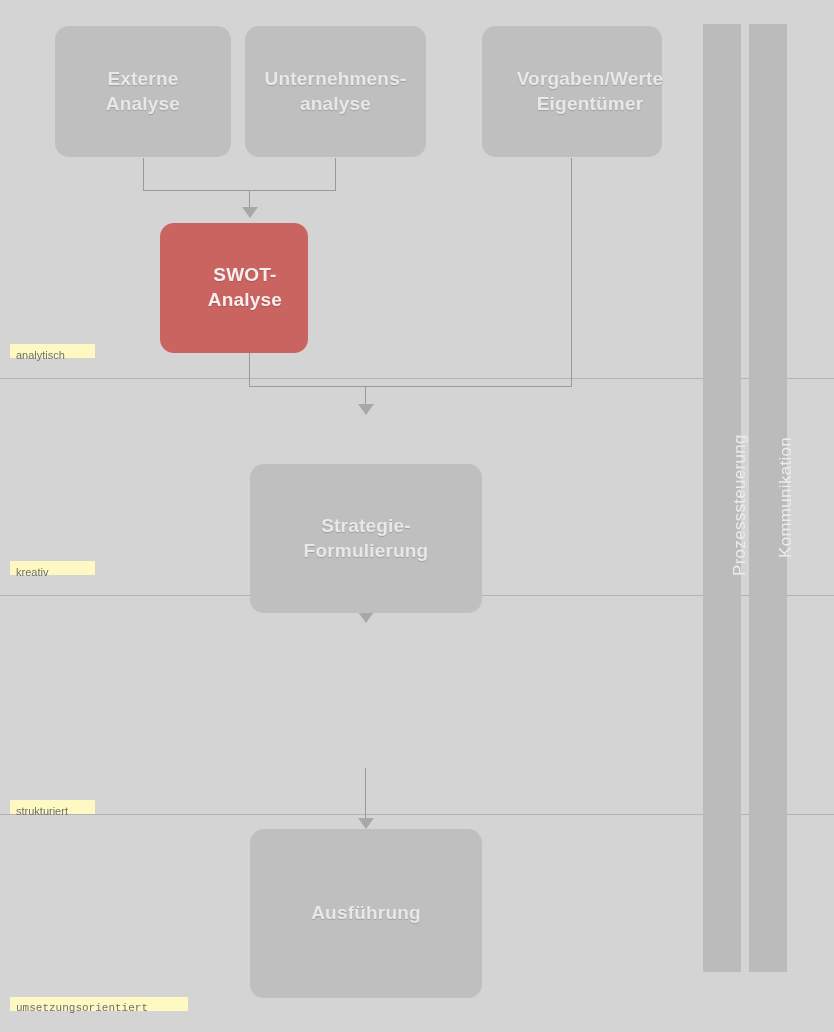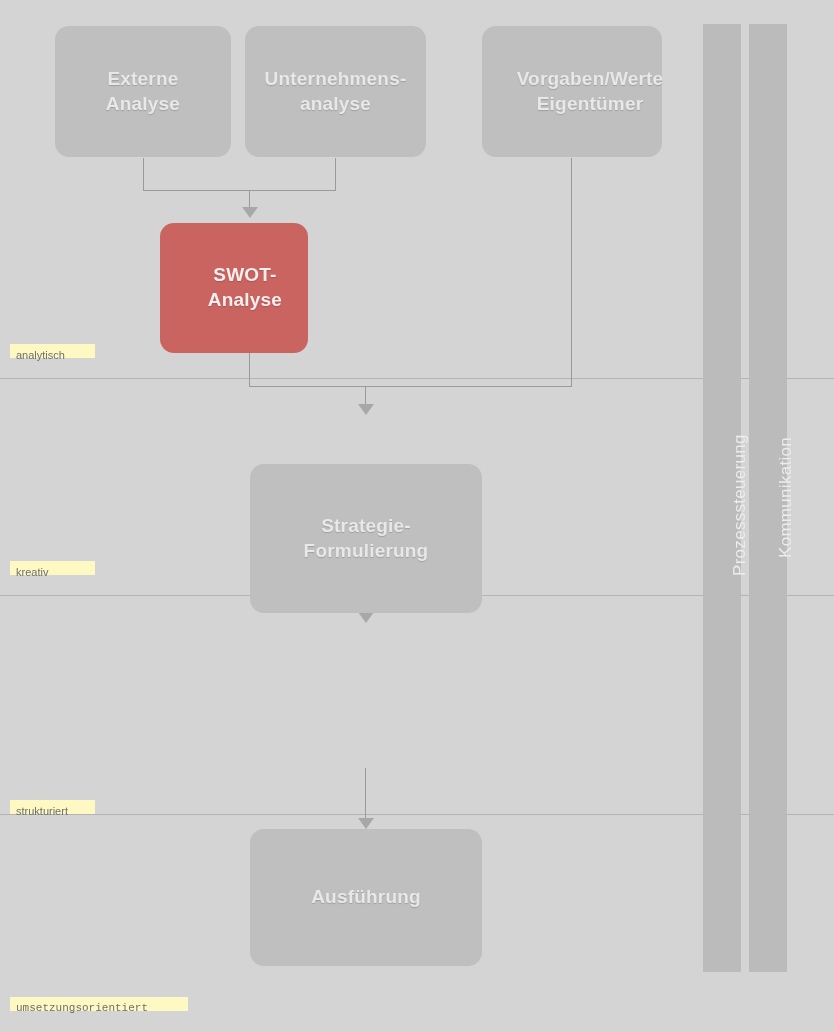--- a/index.html
+++ b/index.html
@@ -165,21 +165,21 @@
   </div>
 
   <div class="node" style="left:250px; top:420px; width:232px; height:149px;margin-top:44px;">
     <div>
       <span class="lbl">Strategie-</span>
       <span class="lbl">Formulierung</span>
     </div>
   </div>
 
 
-  <div class="node" style="left:250px; top:829px; width:232px; height:137px;">
+  <div class="node" style="left:250px; top:829px; width:232px; height:169px;">
     <div>
       <span class="lbl">Ausführung</span>
     </div>
   </div>
 
   <div class="band-label" style="top:344px; width:85px;">analytisch</div>
   <div class="band-label" style="top:561px; width:85px;">kreativ</div>
   <div class="band-label" style="top:780px; width:85px;margin-top:20px;">strukturiert</div>
   <div class="band-label" style="top:997px; width:178px;font-family:Liberation Mono, monospace;">umsetzungsorientiert</div>
 

